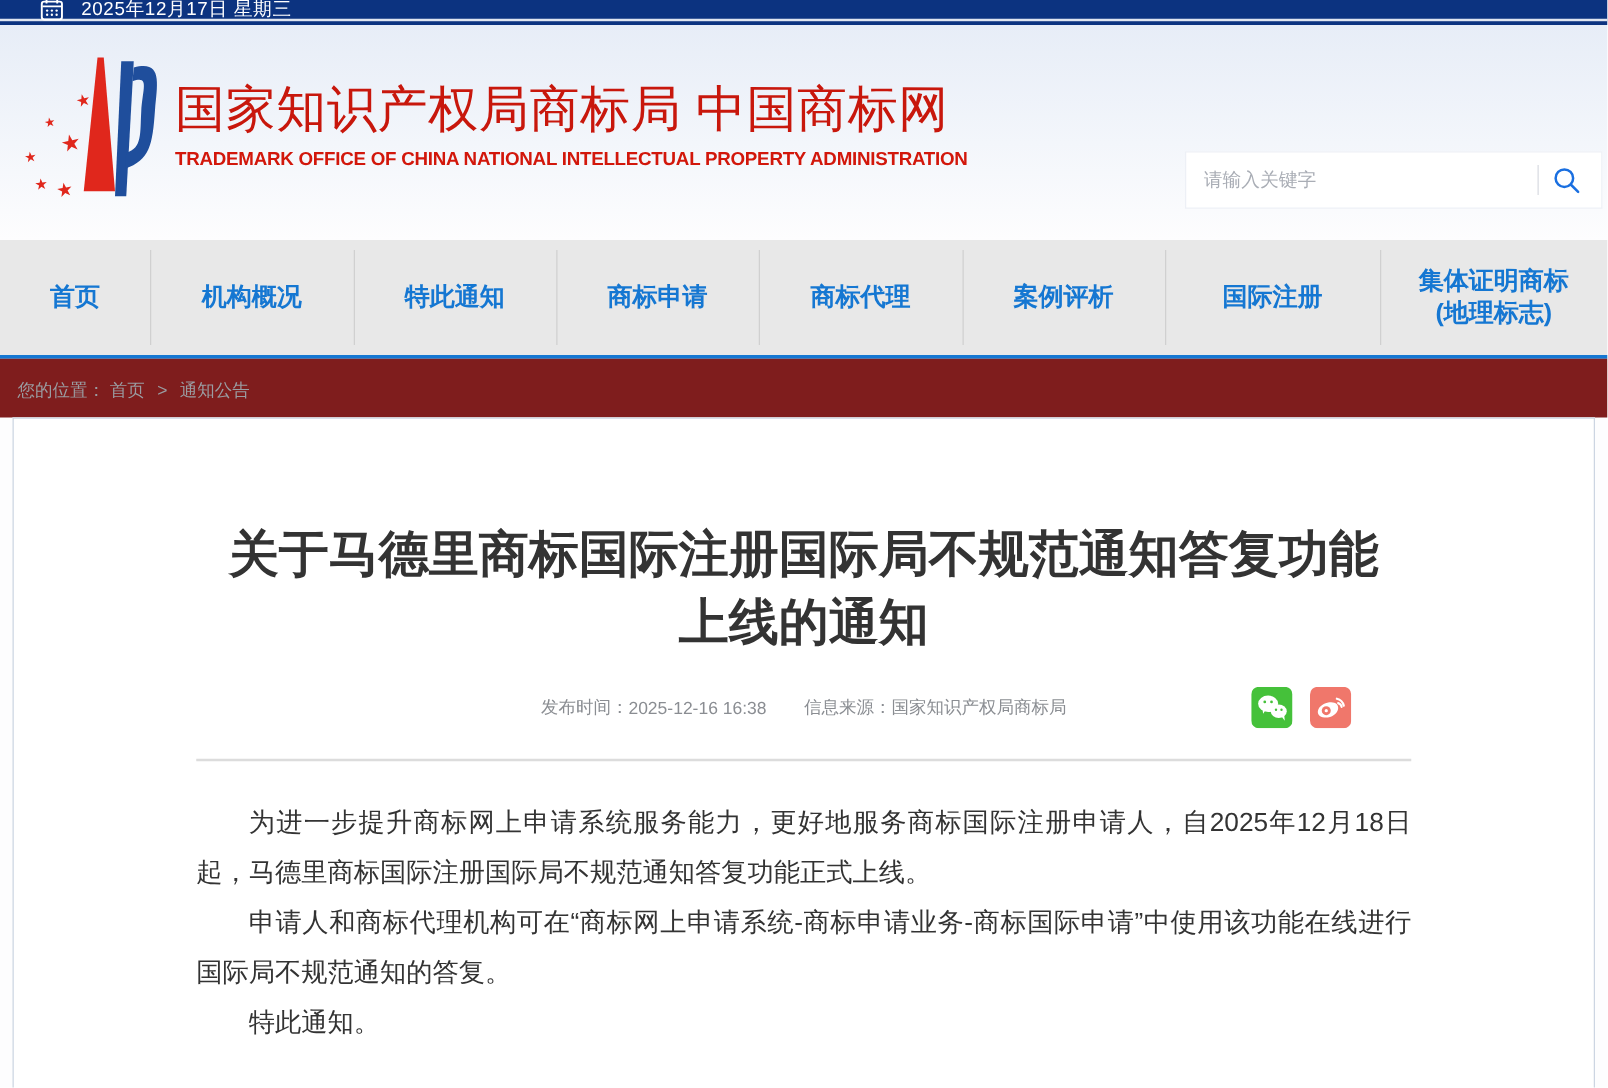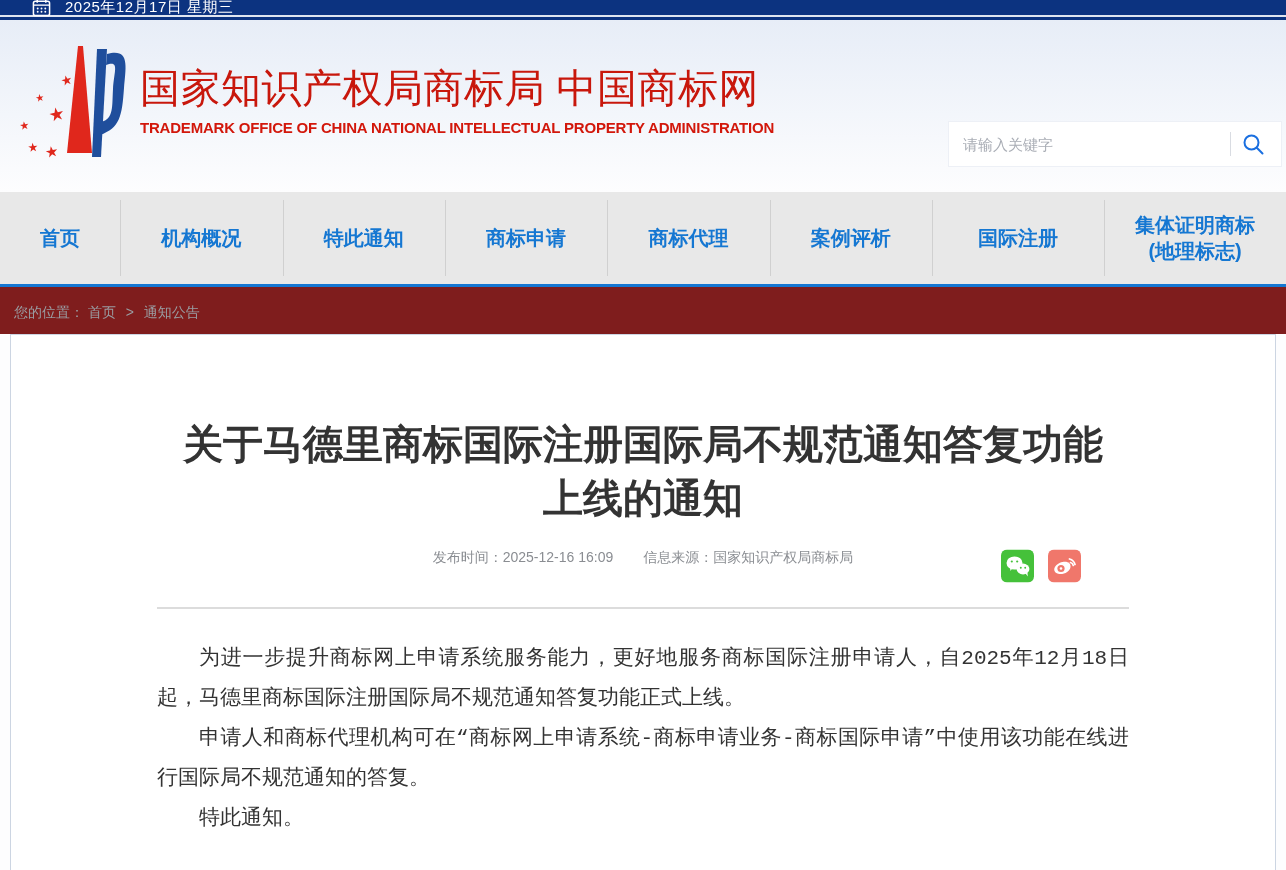--- a/index.html
+++ b/index.html
@@ -81,33 +81,33 @@
     margin: 0 10px; min-height: 560px; background: #fff;
     border: 1px solid #ccd5e2; padding: 0 146px 60px 146px;
   }
   .article-title {
     padding-top: 82px; text-align: center; color: #333;
     font-size: 40px; font-weight: bold; line-height: 54px;
   }
   .article-title span { display: block; }
   .meta-row {
     position: relative; margin-top: 24px; height: 34px;
-    display: flex; align-items: flex-start; justify-content: center;
+    display: flex; align-items: center; justify-content: center;
     font-size: 14px; color: #8a8d92;
   }
   .meta-row .src-label { margin-left: 30px; }
   .share-icons {
     position: absolute; right: 48px; top: 50%; transform: translateY(-50%);
     display: flex; gap: 14px;
   }
   .share-icon { width: 33px; height: 33px; cursor: pointer; display: block; }
   .divider { margin-top: 24px; border-top: 2px solid #dcdcdc; }
   .article-body { margin-top: 30px; }
   .article-body p {
-    font-family: Liberation Mono, monospace; font-size: 21px; color: #333;
+    font-family: Liberation Sans, sans-serif; font-size: 21px; color: #333;
     line-height: 40px; text-indent: 2em; text-align: justify;
   }
 </style>
 </head>
 <body>
 
 <div class="topbar">
   <svg class="cal-icon" viewBox="0 0 20 20">
     <rect x="1.5" y="3.5" width="17" height="15" rx="2" fill="none" stroke="#fff" stroke-width="1.6"></rect>
     <line x1="5.5" y1="1" x2="5.5" y2="5" stroke="#fff" stroke-width="1.6"></line>
@@ -176,21 +176,21 @@
 </div>
 
 <div class="card">
   <h1 class="article-title">
     <span>关于马德里商标国际注册国际局不规范通知答复功能</span>
     <span>上线的通知</span>
   </h1>
 
   <div class="meta-row">
     <span>发布时间：</span>
-    <span>2025-12-16 16:09</span>
+    <span>2025-12-16 16:38</span>
     <span class="src-label">信息来源：</span>
     <span>国家知识产权局商标局</span>
 
     <span class="share-icons">
       <svg class="share-icon" viewBox="0 0 33 33">
         <rect x="0" y="0" width="33" height="33" rx="6" fill="#45c13a"></rect>
         <ellipse cx="13.5" cy="13.5" rx="8" ry="6.6" fill="#fff"></ellipse>
         <polygon points="9,18 13,16 9.5,21.5" fill="#fff"></polygon>
         <circle cx="10.8" cy="12" r="1.1" fill="#45c13a"></circle>
         <circle cx="16.2" cy="12" r="1.1" fill="#45c13a"></circle>

